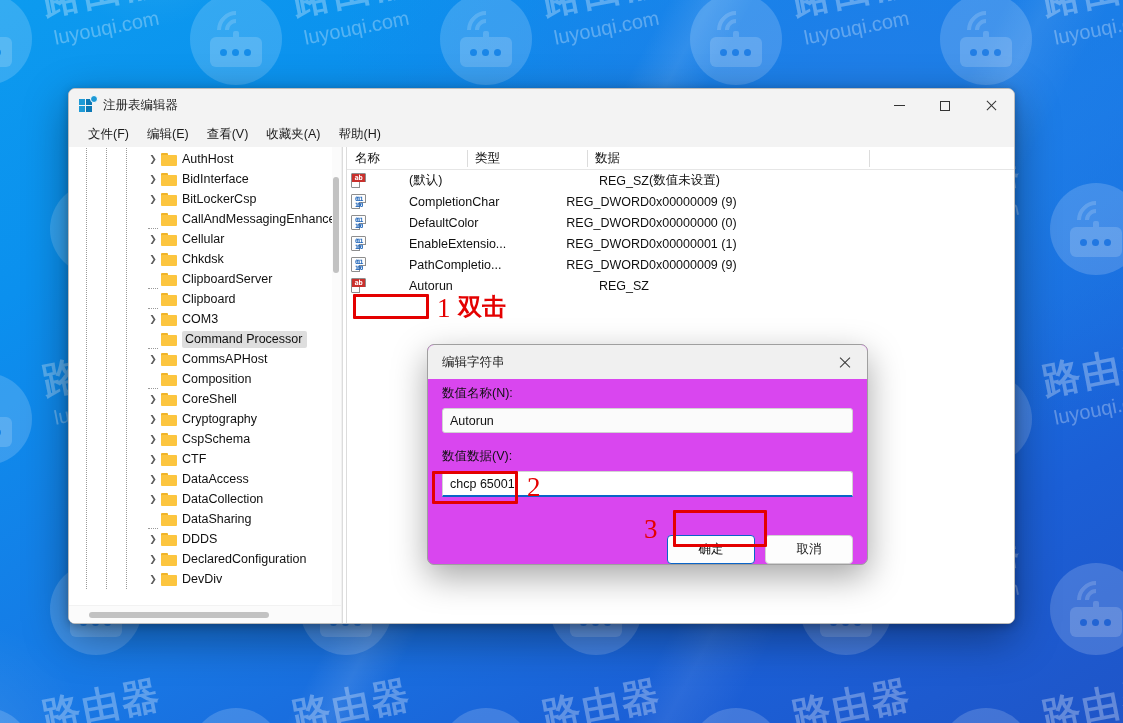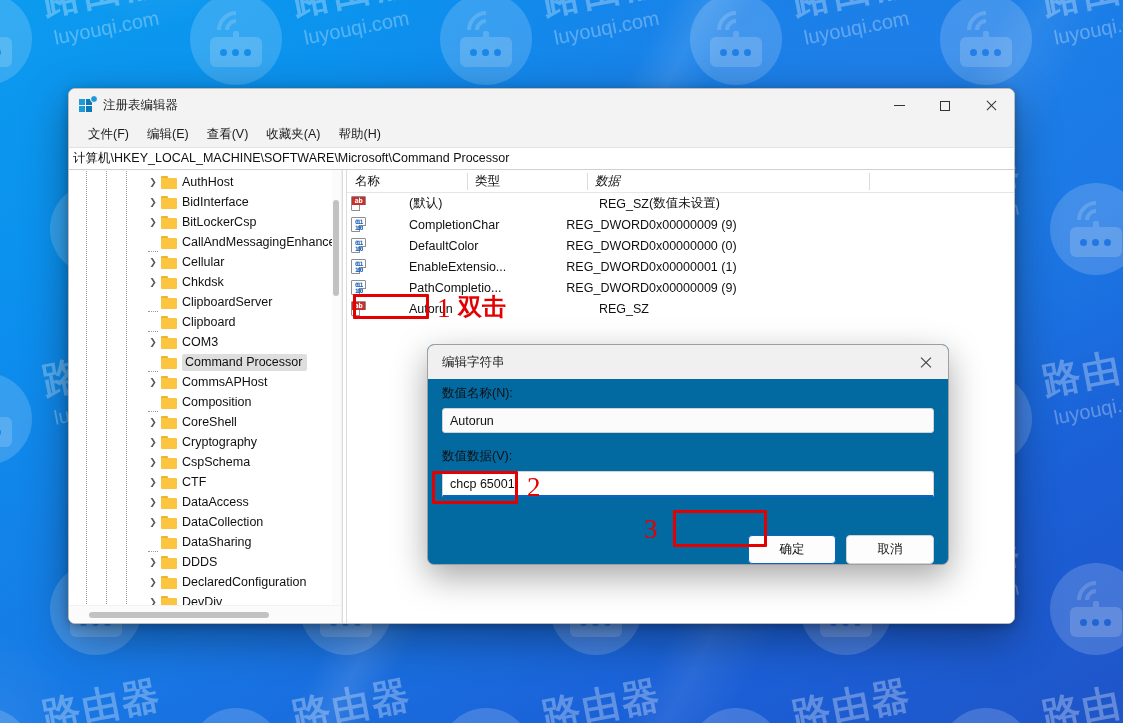--- a/index.html
+++ b/index.html
@@ -187,21 +187,21 @@
   .list-pane { flex: 1; background: #fff; position: relative; display: flex; flex-direction: column; }
   .list-header {
     height: 23px; display: flex; align-items: center;
     font-size: 12.5px; color: #101010; border-bottom: 1px solid #e6e6e6; flex: none;
     position: relative;
   }
   .hcell { position: relative; height: 23px; display: flex; align-items: center; padding-left: 8px; }
   .hcell + .hcell::before {
     content:""; position:absolute; left:0; top:3px; height:17px; width:1px; background:#dcdcdc;
   }
-  .hc-name { width: 120px; } .hc-type { width: 120px; } .hc-data { width: 282px; font-style: italic; }
+  .hc-name { width: 120px; } .hc-type { width: 120px; } .hc-data { width: 282px; }
   .hc-end { flex: 1; }
   .hc-end::before { content:""; position:absolute; left:0; top:3px; height:17px; width:1px; background:#dcdcdc; }
 
   .vrow {
     height: 21px; display: flex; align-items: center; font-size: 12.5px; color: #101010;
     position: relative;
   }
   .vicon { width: 15px; height: 15px; flex: none; margin: 0 5px 0 4px; position: relative; }
   .vicon .pg {
     position: absolute; inset: 0; background: #fdfdfd; border: 1px solid #8e8e8e;
@@ -221,22 +221,22 @@
   .vicon.dw .tx2 {
     position:absolute; left:1px; top:7px; right:1px; height:7px;
     font-size:6px; line-height:7px; text-align:center; color:#1b62b8;
     font-family:"DejaVu Sans Mono", monospace; letter-spacing:-1.2px; font-weight:bold;
   }
   .c-name { width: 120px; margin-left: 38px; } .c-type { width: 120px; text-align: right; } .c-data { flex: 1; }
 
   
   #dialog {
     position: absolute; left: 427px; top: 344px;
-    width: 522px; height: 221px;
-    background: #0369a1;
+    width: 441px; height: 221px;
+    background: #d946ef;
     border: 1px solid #9f9f9f;
     border-radius: 7px;
     box-shadow: 0 12px 34px rgba(0,0,0,0.35);
     display: flex; flex-direction: column; overflow: hidden;
   }
   .dlg-title {
     height: 34px; display: flex; align-items: center; flex: none;
     background: #f0f0f0; padding-left: 14px;
   }
   .dlg-title .t { font-size: 12.5px; color: #1b1b1b; }
@@ -580,23 +580,20 @@
   </div>
 
   <div class="menubar" id="menubar">
       <div class="menu-item">文件(F)</div>
       <div class="menu-item">编辑(E)</div>
       <div class="menu-item">查看(V)</div>
       <div class="menu-item">收藏夹(A)</div>
       <div class="menu-item">帮助(H)</div>
     </div>
 
-  <div class="addressbar">
-    <span>计算机\HKEY_LOCAL_MACHINE\SOFTWARE\Microsoft\Command Processor</span>
-  </div>
 
   <div class="body-split">
 
     <div class="tree-pane">
       <div class="tree-scroll">
         <div class="tree-list" id="tree-list">
             <div class="tree-row">
               <span class="indent">
                 <i class="l1"></i>
                 <i class="l2"></i>

